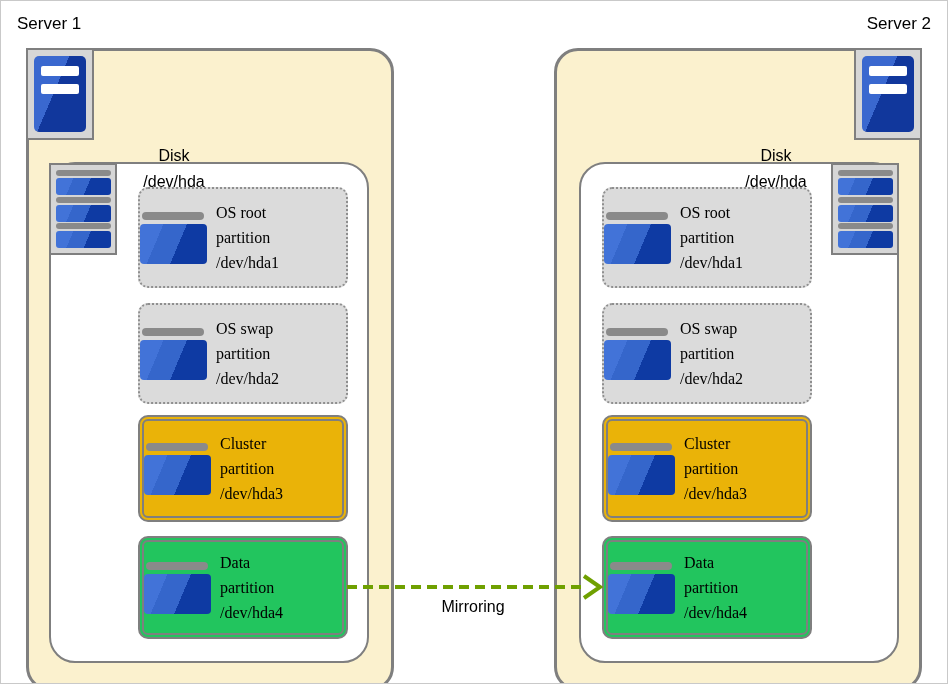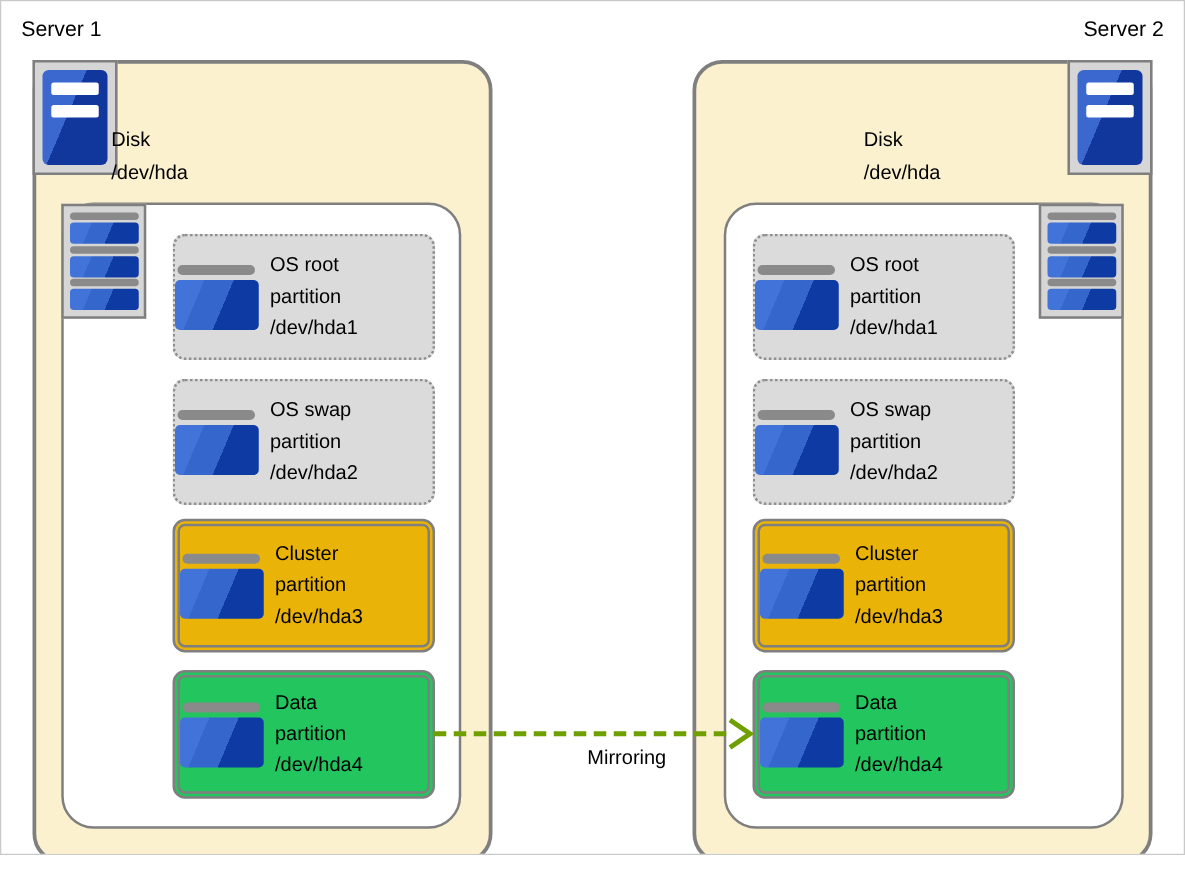--- a/index.html
+++ b/index.html
@@ -26,22 +26,24 @@
     border-radius:24px;
   }
   .disk-box{
     box-sizing:border-box;
     background:#ffffff;
     border:2px solid #7F7F7F;
     border-radius:26px;
   }
   .disk-label{
     width:170px;
+    text-align:center;
     font-size:16px;
     line-height:26px;
+    margin-top:43px;
   }
   
   .icon-box{
     box-sizing:border-box;
     width:68px;height:92px;
     background:#D6D6D6;
     border:2px solid #7F7F7F;
   }
   .tower{
     box-sizing:border-box;
@@ -66,34 +68,35 @@
     background:linear-gradient(113deg,#4273D8 0%,#4273D8 28%,#3566CB 28%,#3566CB 56%,#0E3AA3 56%);
   }
   
   .partition{
     box-sizing:border-box;
     left:0;
     width:210px;
     border-radius:10px;
     display:flex;align-items:center;
     padding-left:0;
+    font-family:Liberation Serif, serif;
   }
   .partition.os{background:#DBDBDB;border:2px dotted #8F8F8F;}
   .partition.cluster{background:#eab308;border:6px double #7F7F7F;}
   .partition.data{background:#22c55e;border:6px double #7F7F7F;}
   .part-icon{width:67px;flex:0 0 67px;display:flex;flex-direction:column;gap:4px;}
   .part-bar{width:62px;height:8px;margin-left:2px;border-radius:4px;background:#8A8A8A;}
   .part-blue{
     width:67px;height:40px;border-radius:4px;
     background:linear-gradient(113deg,#4273D8 0%,#4273D8 28%,#3566CB 28%,#3566CB 56%,#0E3AA3 56%);
   }
   .part-text{margin-left:9px;font-size:16px;line-height:25px;}
   .mirror-label{
     font-size:16px;line-height:20px;
-    width:120px;text-align:right;
+    width:120px;text-align:center;
   }
   .overlay{position:absolute;left:0;top:0;pointer-events:none;}
 </style>
 </head>
 <body>
 
 <div class="canvas">
 
   <div class="abs server-label" style="left:16px;top:13px;">Server 1</div>
 

